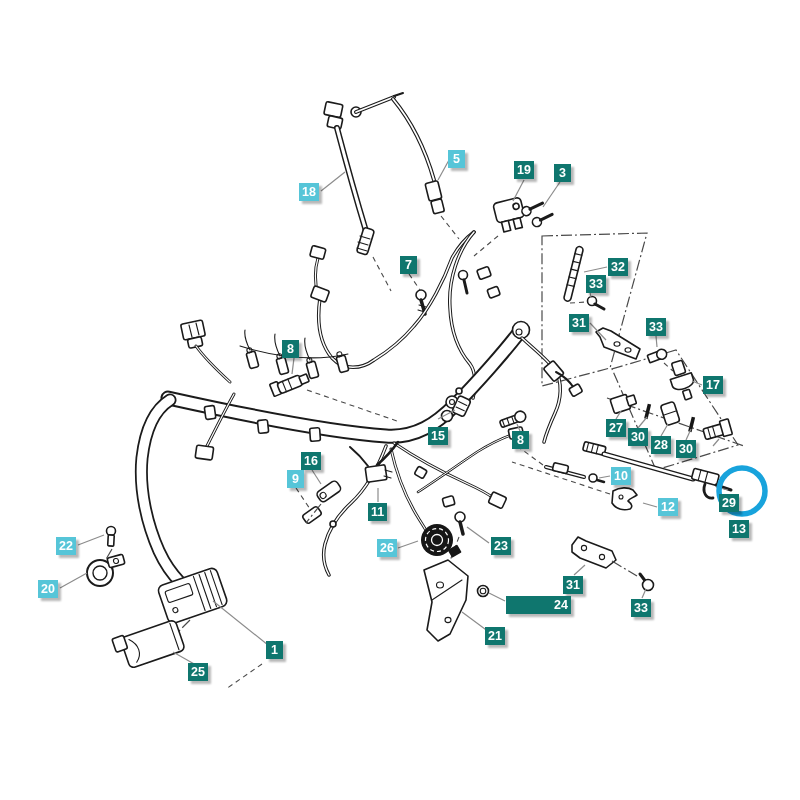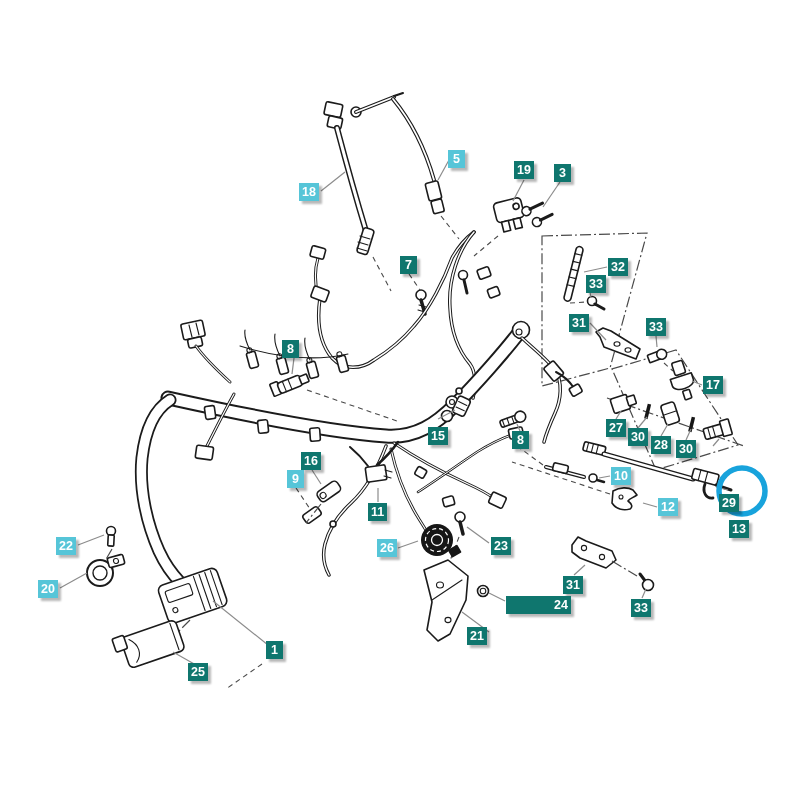--- a/index.html
+++ b/index.html
@@ -432,18 +432,18 @@
       <div class="plabel dark" style="left: 301px; top: 452px;">16</div>
       <div class="plabel cyan" style="left: 287px; top: 470px;">9</div>
       <div class="plabel dark" style="left: 368px; top: 503px;">11</div>
       <div class="plabel cyan" style="left: 377px; top: 539px;">26</div>
       <div class="plabel cyan" style="left: 56px; top: 537px;">22</div>
       <div class="plabel cyan" style="left: 38px; top: 580px;">20</div>
       <div class="plabel dark" style="left: 491px; top: 537px;">23</div>
       <div class="plabel dark" style="left: 563px; top: 576px;">31</div>
       <div class="plabel dark" style="left: 506px; top: 596px; padding-left: 48px;">24</div>
       <div class="plabel dark" style="left: 631px; top: 599px;">33</div>
-      <div class="plabel dark" style="left: 467px; top: 627px;">21</div>
+      <div class="plabel dark" style="left: 485px; top: 627px;">21</div>
       <div class="plabel dark" style="left: 266px; top: 641px;">1</div>
       <div class="plabel dark" style="left: 188px; top: 663px;">25</div>
     </div>
 
 </div>
 
 </body></html>

